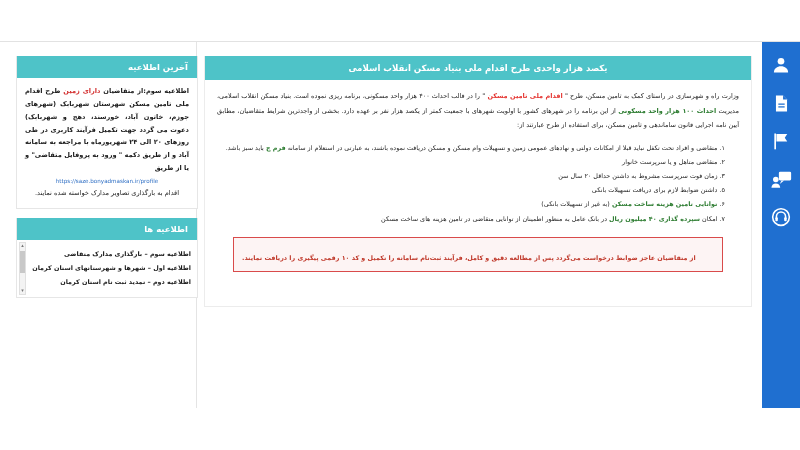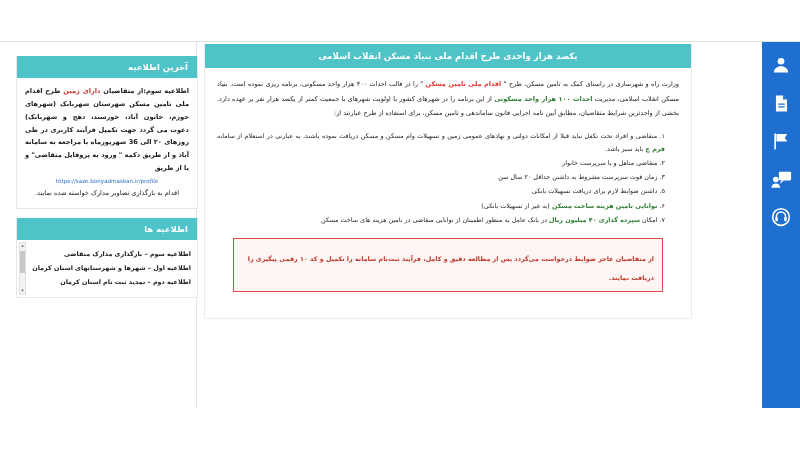--- a/index.html
+++ b/index.html
@@ -157,26 +157,26 @@
   .col-divider {
     position: absolute;
     top: 42px; left: 196px;
     width: 1px; height: 366px;
     background: #e4e4e4;
   }
 
   
   .main {
     position: absolute;
-    top: 44px; left: 204px;
-    width: 488px;
+    top: 56px; left: 204px;
+    width: 548px;
     background: #ffffff;
     border: 1px solid #ececec;
     border-top: none;
-    padding-bottom: 20px;
+    padding-bottom: 28px;
   }
   .main-head {
     background: #4ec3c8;
     color: #ffffff;
     font-size: 8.6px;
     font-weight: bold;
     text-align: center;
     padding: 7px 10px;
   }
   .main-body {
@@ -211,21 +211,21 @@
   ol.req-list li .num {
     color: #1f1f1f;
   }
   ol.req-list li .hl-green { color: #2e7d32; font-weight: bold; }
 
   .warn-box {
     margin: 11px 16px 2px 16px;
     border: 1px solid #d94b4b;
     background: #fdf4f4;
     padding: 7px 8px;
-    text-align: right;
+    text-align: left;
   }
   .warn-box .warn-text {
     font-size: 6.4px;
     color: #c0392b;
     direction: rtl;
     font-weight: bold;
     line-height: 1.7;
   }
 
   
@@ -238,21 +238,21 @@
 
   <div class="top-rule"></div>
   <div class="col-divider"></div>
 
   <div class="sidebar">
 
     <div class="panel">
       <div class="panel-head">آخرین اطلاعیه</div>
       <div class="panel-body">
         <div class="notice-text">
-          <span>اطلاعیه سوم:از متقاضیان </span><span class="hl-red">دارای زمین</span><span> طرح اقدام ملی تامین مسکن شهرستان شهربابک (شهرهای جوزم، خاتون آباد، خورسند، دهج و شهربابک) دعوت می گردد جهت تکمیل فرآیند کاربری در طی روزهای ۲۰ الی 36 شهریورماه با مراجعه به سامانه آباد و از طریق دکمه " ورود به پروفایل متقاضی" و یا از طریق</span>
+          <span>اطلاعیه سوم:از متقاضیان </span><span class="hl-red">دارای زمین</span><span> طرح اقدام ملی تامین مسکن شهرستان شهربابک (شهرهای جوزم، خاتون آباد، خورسند، دهج و شهربابک) دعوت می گردد جهت تکمیل فرآیند کاربری در طی روزهای ۲۰ الی ۲۴ شهریورماه با مراجعه به سامانه آباد و از طریق دکمه " ورود به پروفایل متقاضی" و یا از طریق</span>
         </div>
         <a class="notice-link" href="#">https://saze.bonyadmaskan.ir/profile</a>
         <div class="notice-tail">اقدام به بارگذاری تصاویر مدارک خواسته شده نمایند.</div>
       </div>
     </div>
 
     <div class="panel">
       <div class="panel-head">اطلاعیه ها</div>
       <div class="panel-body scroll-wrap">
         <div class="scrollbar">

